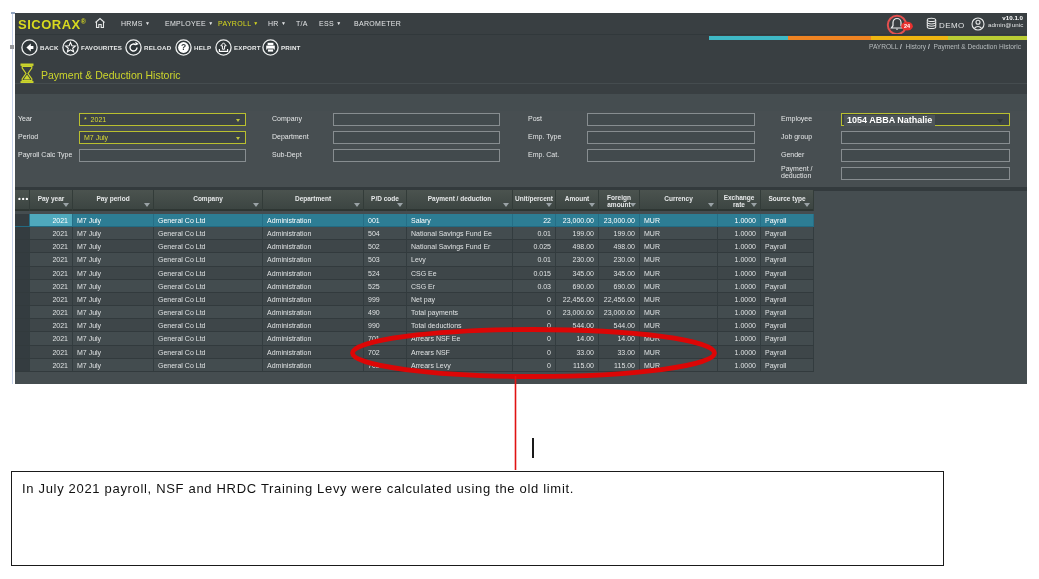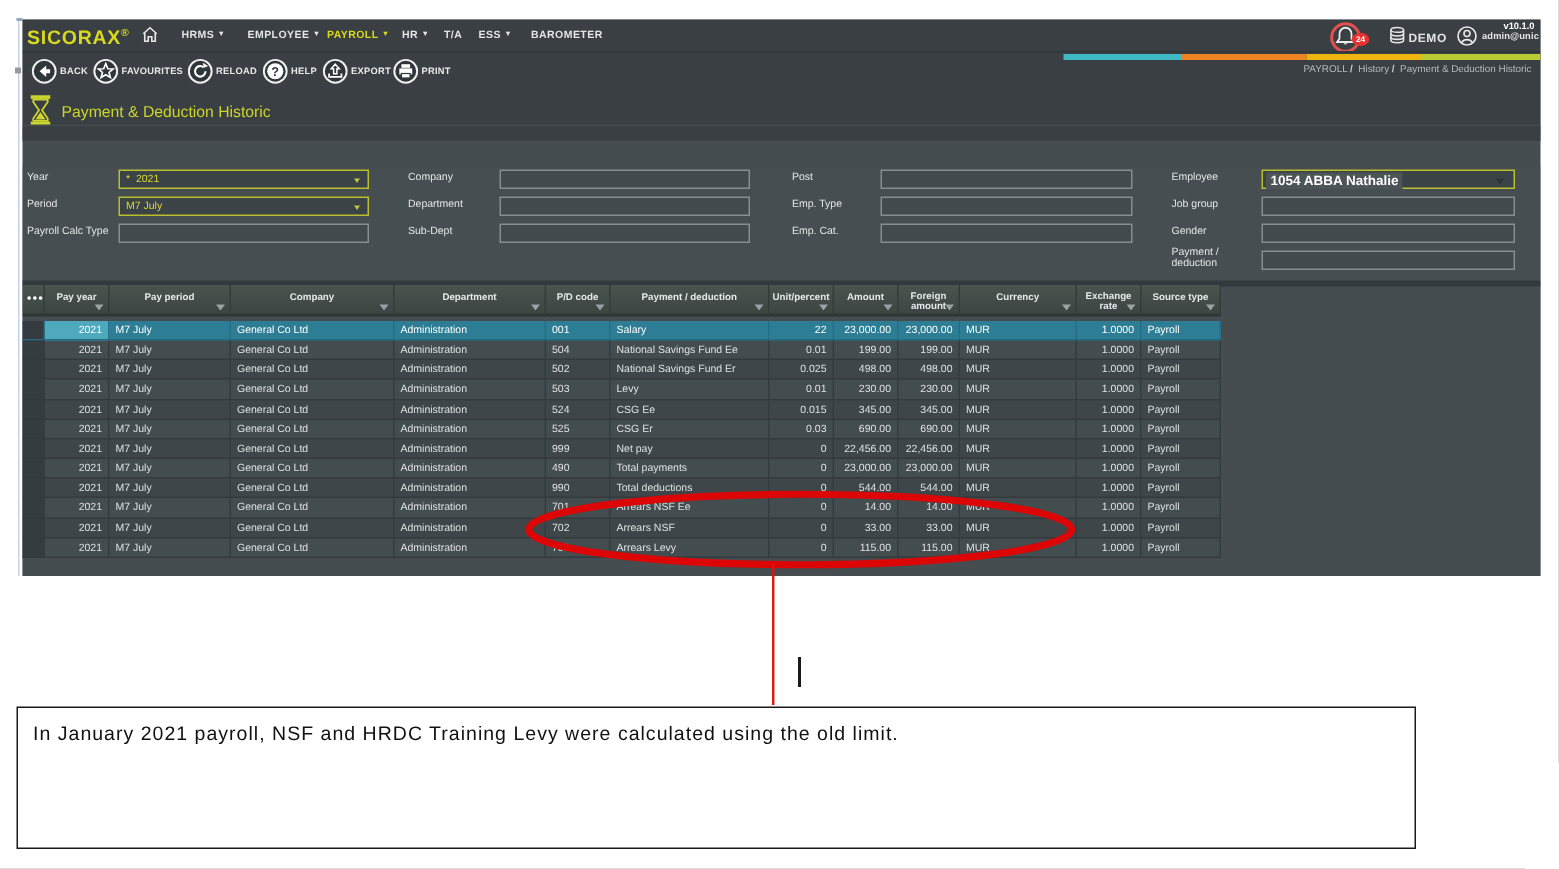--- a/index.html
+++ b/index.html
@@ -7,21 +7,21 @@
 .page { position:relative; width:1039px; height:579px; background:#fff; overflow:hidden; }
 .app { position:absolute; left:15px; top:13px; width:1012px; height:371px; background:#454d50; overflow:hidden; }
 .caret-line { position:absolute; left:12px; top:13px; width:1px; height:371px; background:#c5d1e8; }
 .caret-dot1 { position:absolute; left:11px; top:12px; width:4px; height:2px; background:#93a5c0; }
 .caret-dot2 { position:absolute; left:10px; top:45px; width:4px; height:4px; background:#97999d; }
 
 
 .menubar { position:absolute; left:0; top:0; width:1012px; height:21px; background:#393f42; }
 .logo { position:absolute; left:3px; top:4px; font-size:13px; font-weight:bold; color:#d8da1e; letter-spacing:0.5px; }
 .logo sup { font-size:7px; }
-.mi { position:absolute; top:7px; font-size:7px; font-weight:bold; color:#e3e5e6; letter-spacing:0.3px; }
+.mi { position:absolute; top:7px; font-size:7px; font-weight:normal; color:#e3e5e6; letter-spacing:0.3px; }
 .mi .dn { font-size:5px; position:relative; top:-1px; }
 .mi.sel { color:#d8da1e; }
 .ver { position:absolute; right:4px; top:1px; font-size:6.2px; font-weight:bold; color:#fff; }
 
 
 .toolbar { position:absolute; left:0; top:21px; width:1012px; height:23px; background:#393f42; border-top:1px solid #31383b; }
 .tbtn { position:absolute; top:4px; height:17px; display:flex; align-items:center; }
 .tbtn span { font-size:6.2px; font-weight:bold; color:#e8eaea; margin-left:2px; letter-spacing:0.2px; }
 .stripe { position:absolute; top:1px; left:694px; height:4px; width:318px; }
 .stripe i { position:absolute; top:0; height:4px; display:block; }
@@ -421,15 +421,15 @@
           </div>
       </div>
     </div>
   </div>
   <svg class="annot">
     <ellipse cx="533.5" cy="353" rx="181" ry="23.5" fill="none" stroke="#dc0606" stroke-width="4.8"></ellipse>
     <line x1="515.5" y1="376" x2="515.5" y2="470" stroke="#e01212" stroke-width="1.6"></line>
   </svg>
   <div class="cursor2"></div>
   <div class="textbox">
-    <p style="top:9px">In January 2021 payroll, NSF and HRDC Training Levy were calculated using the old limit.</p>
+    <p style="top:9px">In July 2021 payroll, NSF and HRDC Training Levy were calculated using the old limit.</p>
   </div>
 </div>
 
 </body></html>

